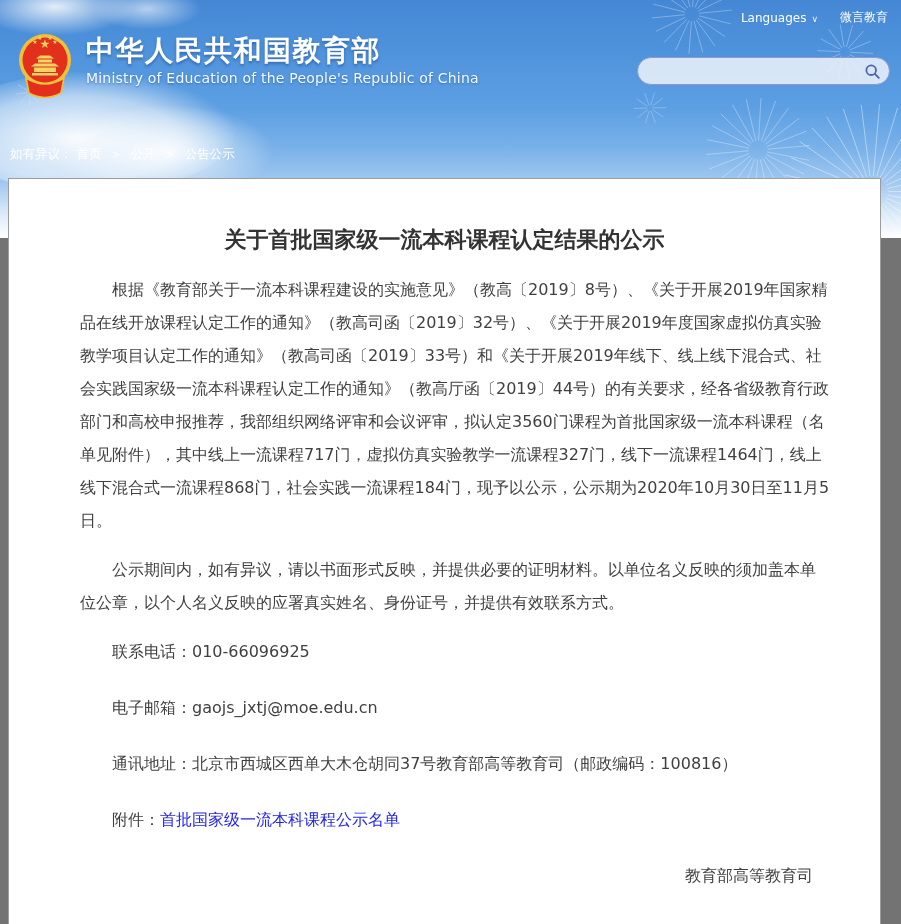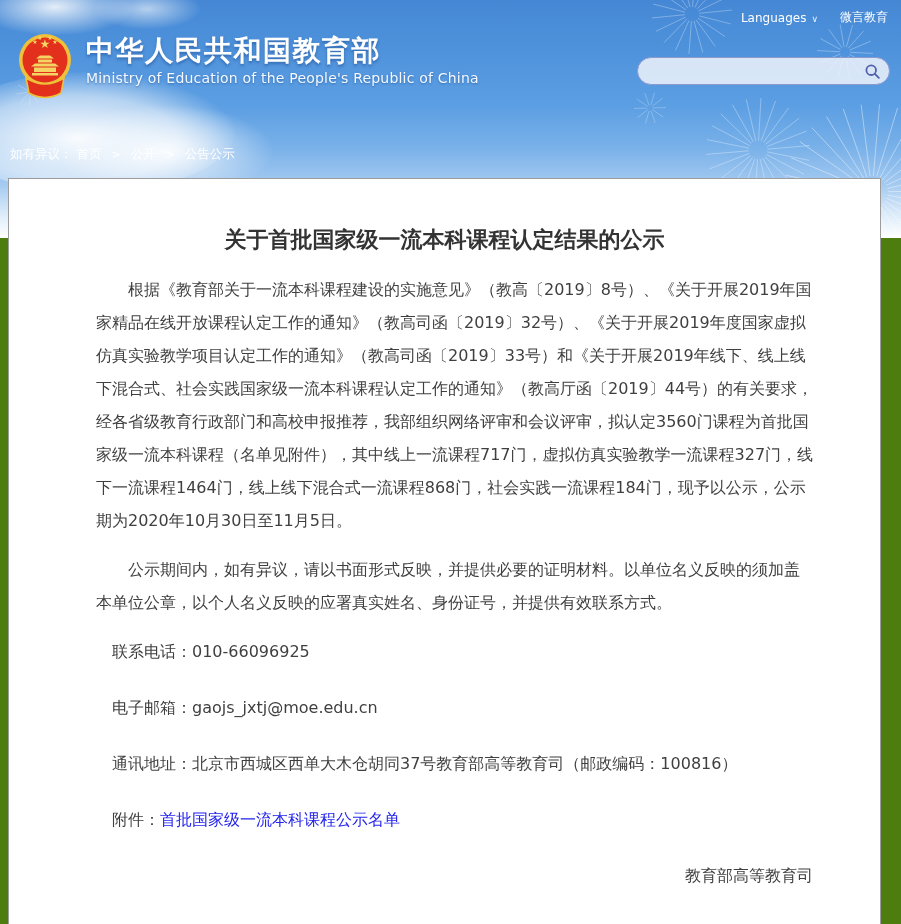--- a/index.html
+++ b/index.html
@@ -1,18 +1,18 @@
 <!DOCTYPE html>
 <html><head>
 <meta charset="utf-8">
 <style>
   * { margin:0; padding:0; box-sizing:border-box; }
   html,body { width:901px; height:924px; overflow:hidden; background:#fff;
     font-family:"DejaVu Sans","Liberation Sans",sans-serif; }
-  .page { position:relative; width:901px; height:924px; background:#4d7c0f; }
+  .page { position:relative; width:901px; height:924px; background:#737373; }
 
   
   .sky { position:absolute; left:0; top:0; width:901px; height:238px; z-index:0;
     background:linear-gradient(180deg,#4587d4 0%,#4f93dc 22%,#5d9fe3 45%,#79b1e9 62%,#a6cbf1 78%,#dcebf9 90%,#ffffff 100%); }
   .cloud { position:absolute; border-radius:50%; pointer-events:none; }
   .cloud.c1 { left:-55px; top:72px; width:290px; height:120px;
     background:radial-gradient(ellipse at 45% 55%, rgba(255,255,255,.95) 0%, rgba(255,255,255,.55) 45%, rgba(255,255,255,0) 72%); }
   .cloud.c2 { left:55px; top:104px; width:220px; height:95px;
     background:radial-gradient(ellipse at 50% 50%, rgba(255,255,255,.9) 0%, rgba(255,255,255,0) 70%); }
   .cloud.c3 { left:-25px; top:-22px; width:160px; height:58px;
@@ -48,21 +48,21 @@
   .breadcrumb { position:absolute; left:10px; top:146px; z-index:3; color:#fff; font-size:12.5px; }
   .breadcrumb a { color:#fff; text-decoration:none; cursor:pointer;margin-top:41px; }
   .breadcrumb .sep { margin:0 6px; font-size:11px; }
 
   
   .panel { position:absolute; left:8px; top:178px; z-index:2; width:873px; height:780px;
     background:#fff; border:1px solid #9c9c9c; padding:46px 49px 0 71px; }
   .article-title { margin:0 0 18px -22px; text-align:center; font-size:22px; line-height:30px;
     font-weight:bold; color:#333; }
   .panel p { font-size:16px; line-height:33px; color:#3f3f3f; }
-  p.body-p { text-indent:2em; margin:0 16px 16px; }
+  p.body-p { text-indent:2em; margin:0 0 16px; }
   p.contact { text-indent:2em; margin:0 0 23px; }
   p.attach a { color:#2222ee; text-decoration:none; cursor:pointer; }
   p.sign { text-align:right; padding-right:18px; margin:0 0 36px; }
 </style>
 </head>
 <body>
 
 <div class="page">
 
   <div class="sky">

